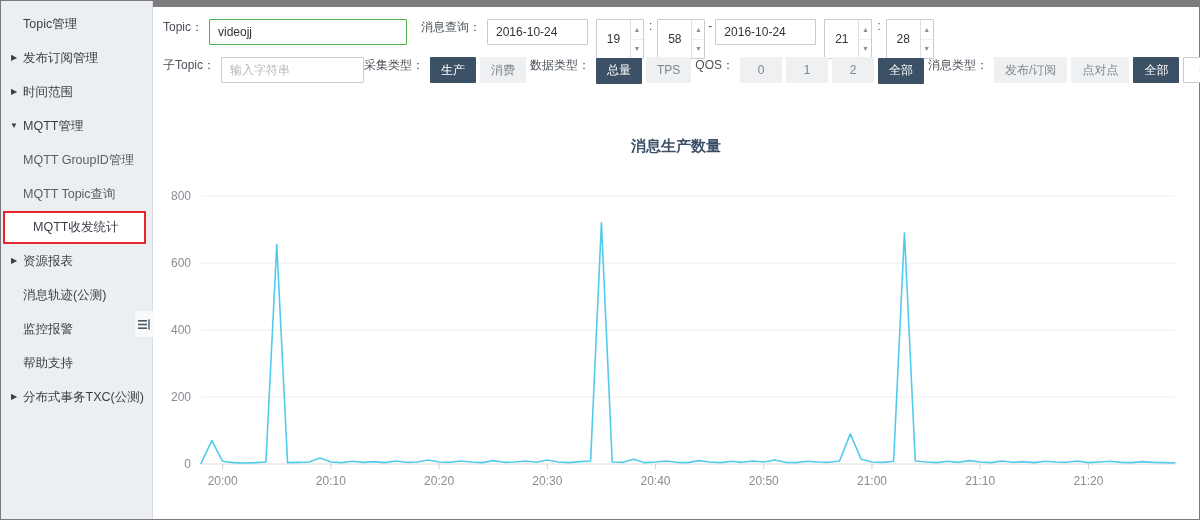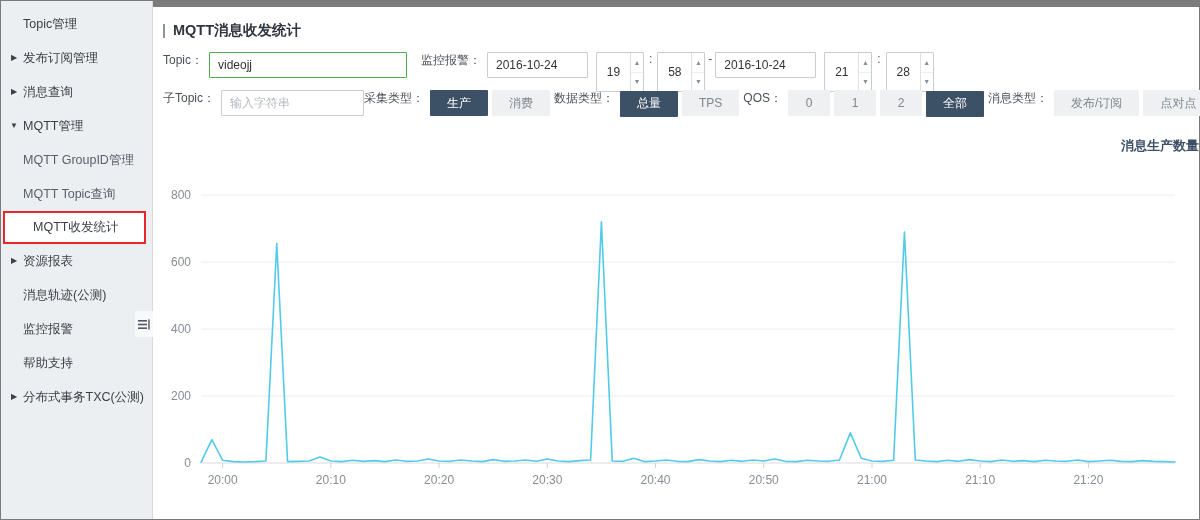--- a/index.html
+++ b/index.html
@@ -165,21 +165,21 @@
     line-height: 1;
     cursor: pointer;
   }
   .spinbox .arrows span:first-child { border-bottom: 1px solid #eceff1; }
   .colon { margin: 0 5px; font-size: 12px; color: #4a5058; }
   .dash { margin: 0 3px; font-size: 12px; color: #4a5058; }
 
   .btn {
     height: 26px;
     min-width: 42px;
-    padding: 0 17px;
+    padding: 0 11px;
     font-size: 12px;
     border: none;
     background: #eef0f2;
     color: #7f868e;
     cursor: pointer;
     font-family: inherit;
     display: inline-flex;
     align-items: center;
     justify-content: center;
     margin-right: 4px;
@@ -197,22 +197,22 @@
 
   
   .chart-wrap {
     position: absolute;
     left: 0; right: 0;
     top: 132px;
     bottom: 0;
     background: #fff;
   }
   .chart-title {
-    text-align: right;
-    font-size: 13px;
+    text-align: center;
+    font-size: 15px;
     color: #3c5168;
     padding-top: 4px;
     font-weight: bold;
   }
   .chart-svg { display: block; }
 </style>
 </head>
 <body>
 
 <div id="app">
@@ -221,21 +221,21 @@
     <div id="nav-list">
         <div class="nav-item">
           <span>Topic管理</span>
         </div>
         <div class="nav-item">
           <span class="arrow">▶</span>
           <span>发布订阅管理</span>
         </div>
         <div class="nav-item">
           <span class="arrow">▶</span>
-          <span>消息查询</span>
+          <span>时间范围</span>
         </div>
         <div class="nav-item">
           <span class="arrow">▼</span>
           <span>MQTT管理</span>
         </div>
         <div class="nav-item sub">
           <span>MQTT GroupID管理</span>
         </div>
         <div class="nav-item sub">
           <span>MQTT Topic查询</span>
@@ -267,32 +267,28 @@
         <rect x="0" y="5.7" width="9" height="1.6" fill="#4d5a66"></rect>
         <rect x="0" y="9.4" width="9" height="1.6" fill="#4d5a66"></rect>
         <rect x="10.3" y="1.4" width="1.4" height="10.2" fill="#4d5a66"></rect>
       </svg>
     </div>
   </nav>
 
   <section class="main">
     <div class="topbar"></div>
 
-    <h1 class="page-title">
-      <span class="bar"></span>
-      <span>MQTT消息收发统计</span>
-    </h1>
 
     <div class="filters">
 
       <div class="frow">
         <span class="flabel">Topic：</span>
         <input id="topic-input" class="txtinput focused" type="text" placeholder="" value="videojj" style="">
         <span class="gap"></span>
-        <span class="flabel">监控报警：</span>
+        <span class="flabel">消息查询：</span>
         <input class="txtinput dateinput" type="text" value="2016-10-24" style="">
         <span class="gap-sm"></span>
         <span class="spinbox">
           <span class="val">19</span>
           <span class="arrows">
             <span>▲</span>
             <span>▼</span>
           </span>
         </span>
         <span class="colon">:</span>

